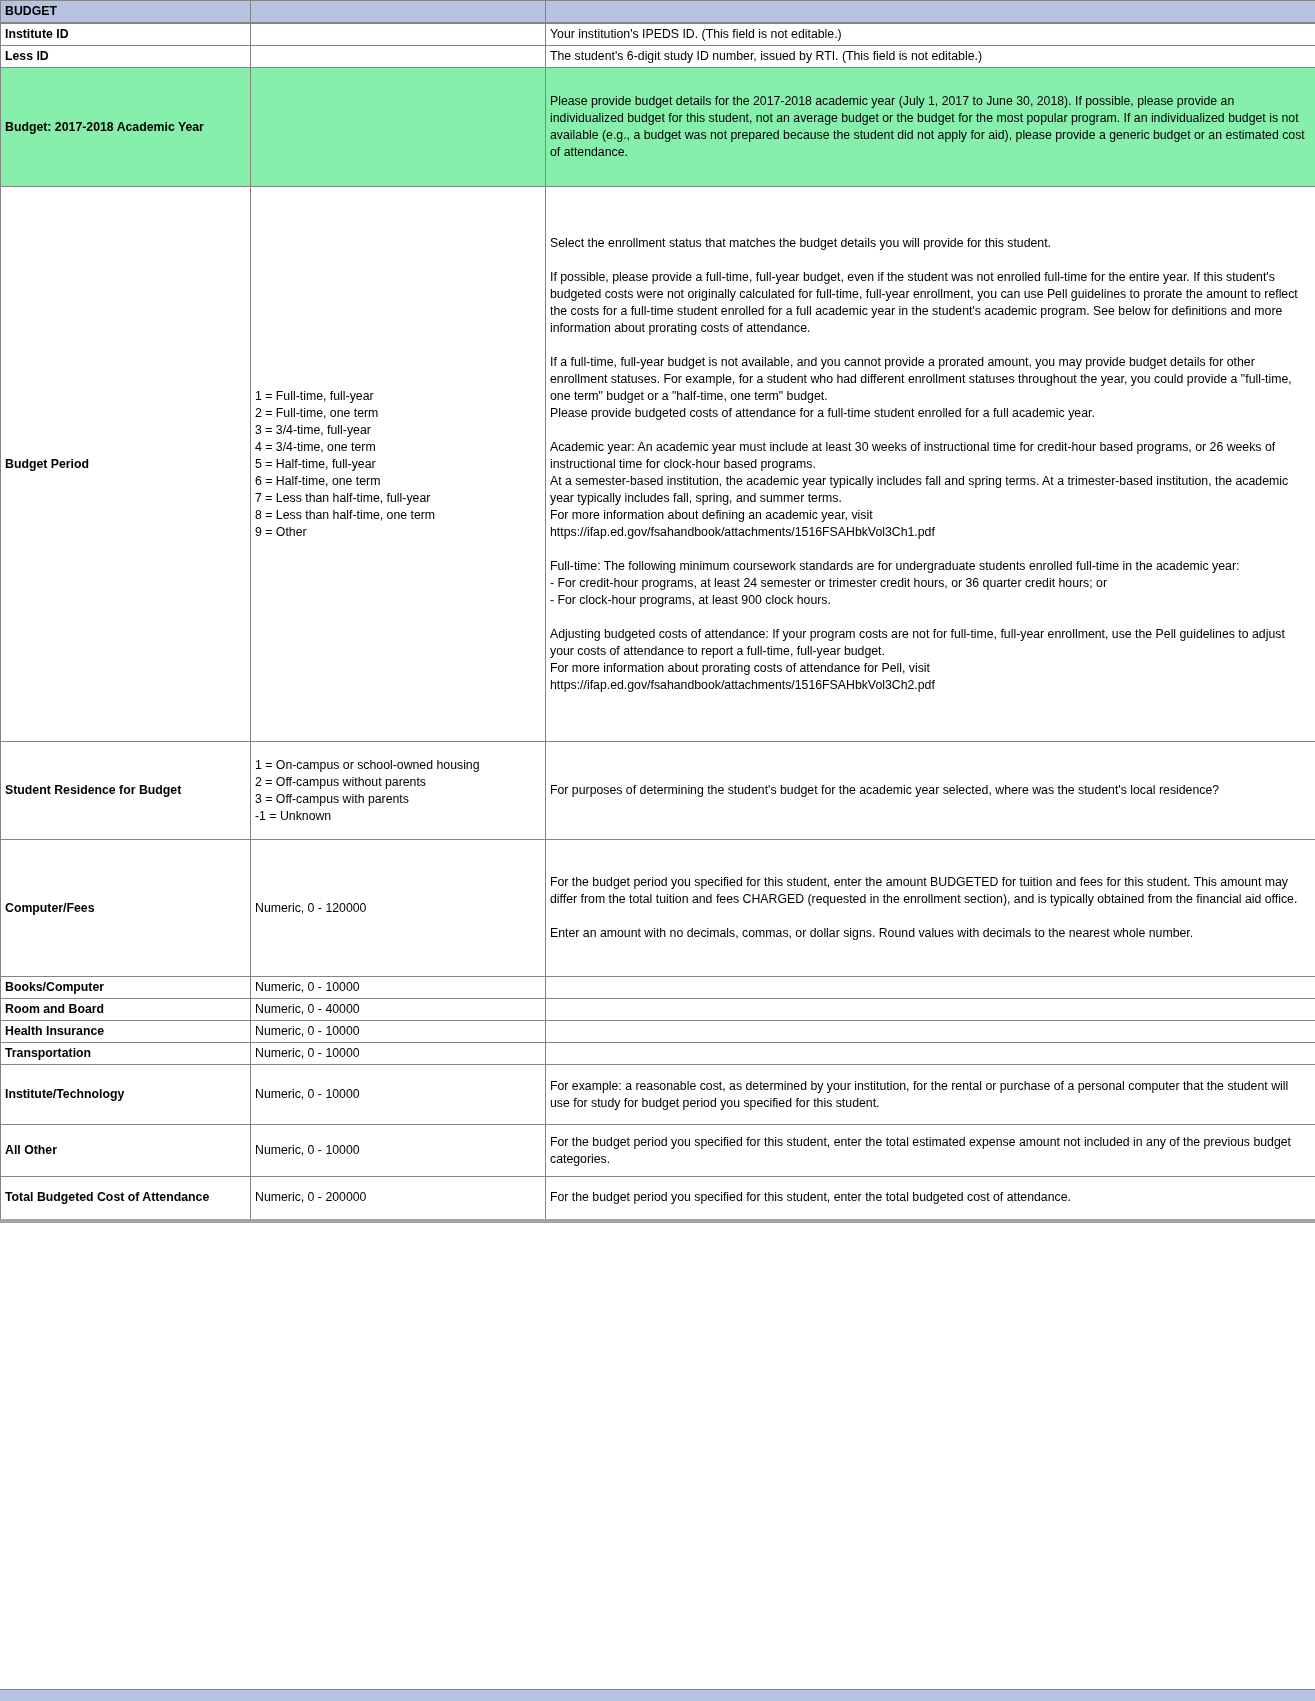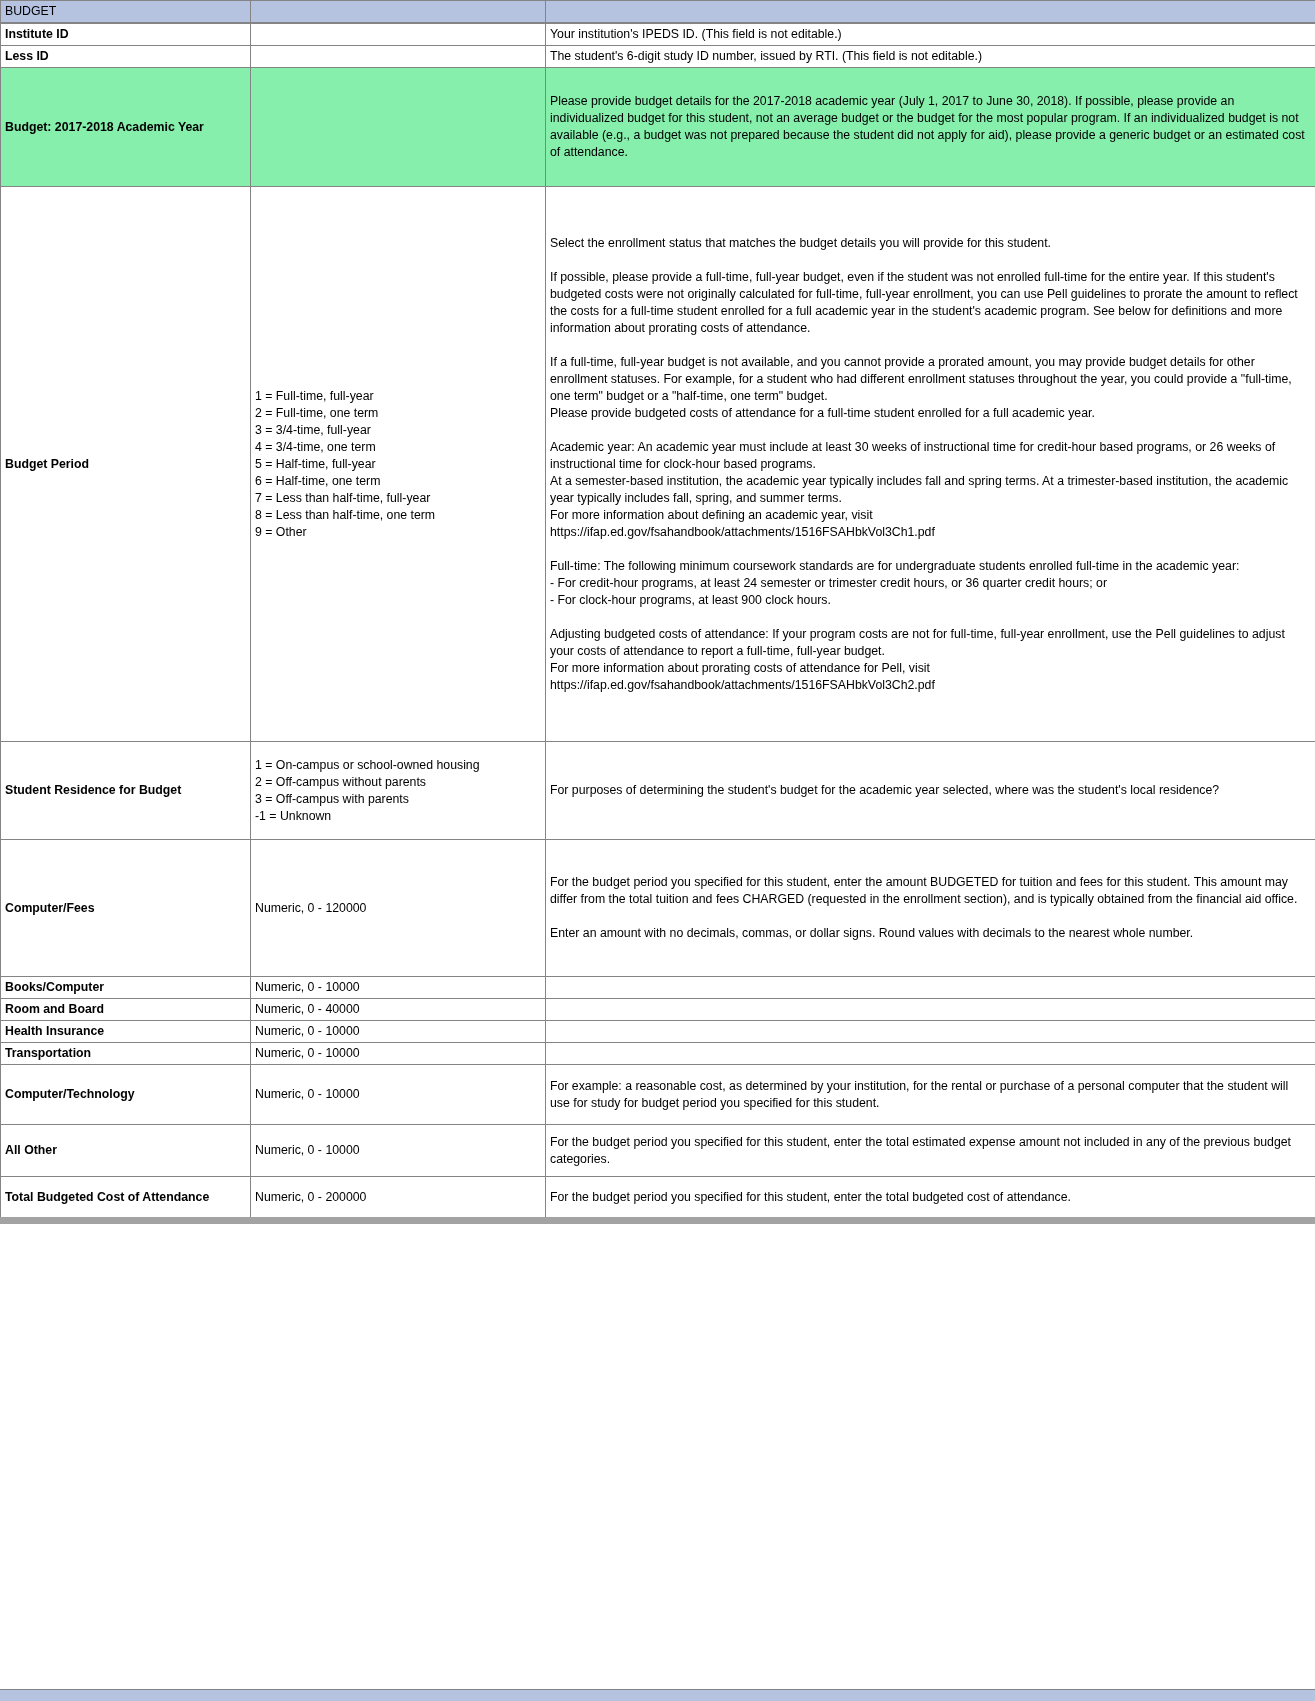--- a/index.html
+++ b/index.html
@@ -21,28 +21,28 @@
     line-height: 17px;
   }
   table.dict td {
     border: 1px solid #848484;
     vertical-align: middle;
     padding: 2px 6px 2px 4px;
     overflow: hidden;
   }
   tr.section-header td {
     background: #b5c3e1;
-    font-weight: normal;
+    font-weight: bold;
     border-bottom: 2px solid #848484;
   }
   tr.highlight td { background: #86efac; }
   td.field { font-weight: bold; }
   .txt { white-space: pre-line; }
   td.vtop { vertical-align: top; padding-top: 6px; }
-  tr.last td { border-bottom: 7px solid #a3a3a3; margin-top: 22px; }
+  tr.last td { border-bottom: 4px solid #a3a3a3; margin-top: 22px; }
 
   
   tr.h22 { height: 22px; }
   tr.h19 { height: 19px; border-radius: 10px; }
   tr.h119 { height: 119px; }
   tr.h555 { height: 555px; }
   tr.h98 { height: 98px; }
   tr.h137 { height: 137px; }
   tr.h20 { height: 20px; }
   tr.h60 { height: 60px; }
@@ -225,21 +225,21 @@
       <td>
             <div class="txt">Numeric, 0 - 10000</div>
           </td>
       <td>
             <div class="txt"></div>
           </td>
     </tr>
 
     <tr class="h60">
       <td class="field">
-            <div class="txt">Computer/Technology</div>
+            <div class="txt">Institute/Technology</div>
           </td>
       <td>
             <div class="txt">Numeric, 0 - 10000</div>
           </td>
       <td>
             <div class="txt">For example: a reasonable cost, as determined by your institution, for the rental or purchase of a personal computer that the student will use for study for budget period you specified for this student.</div>
           </td>
     </tr>
 
     <tr class="h52">

